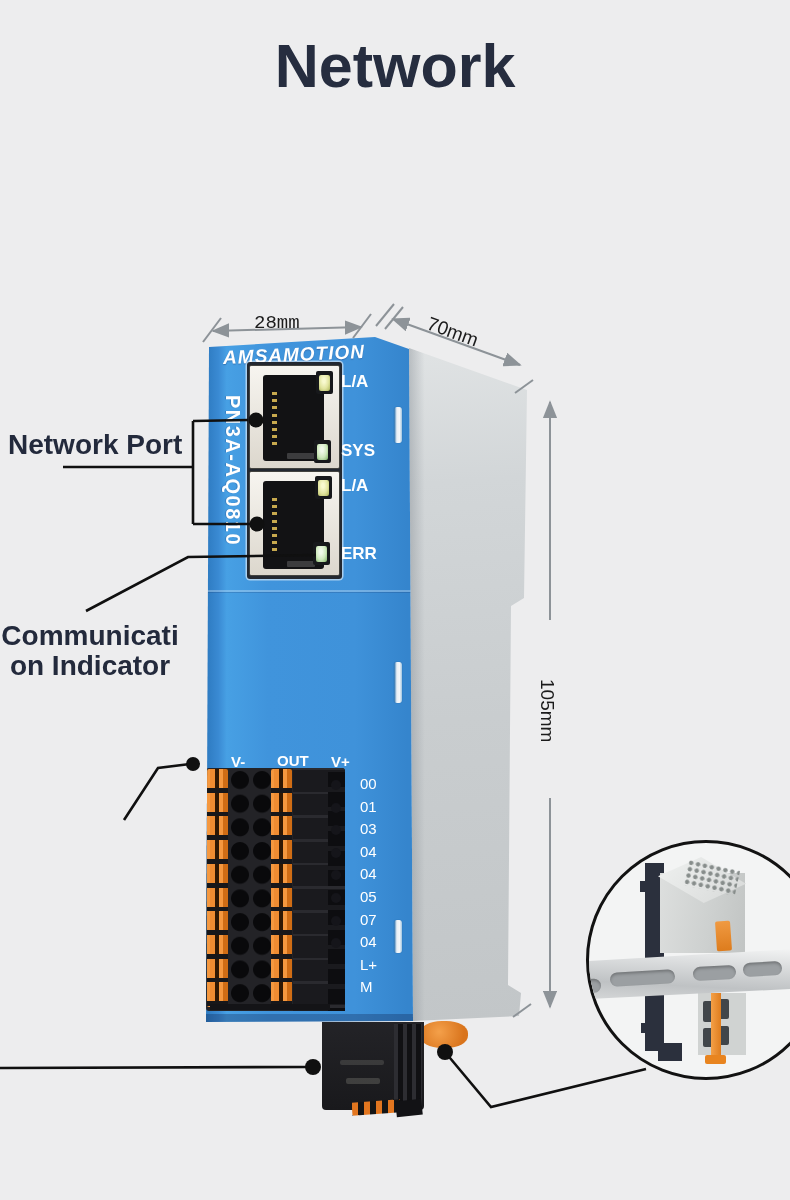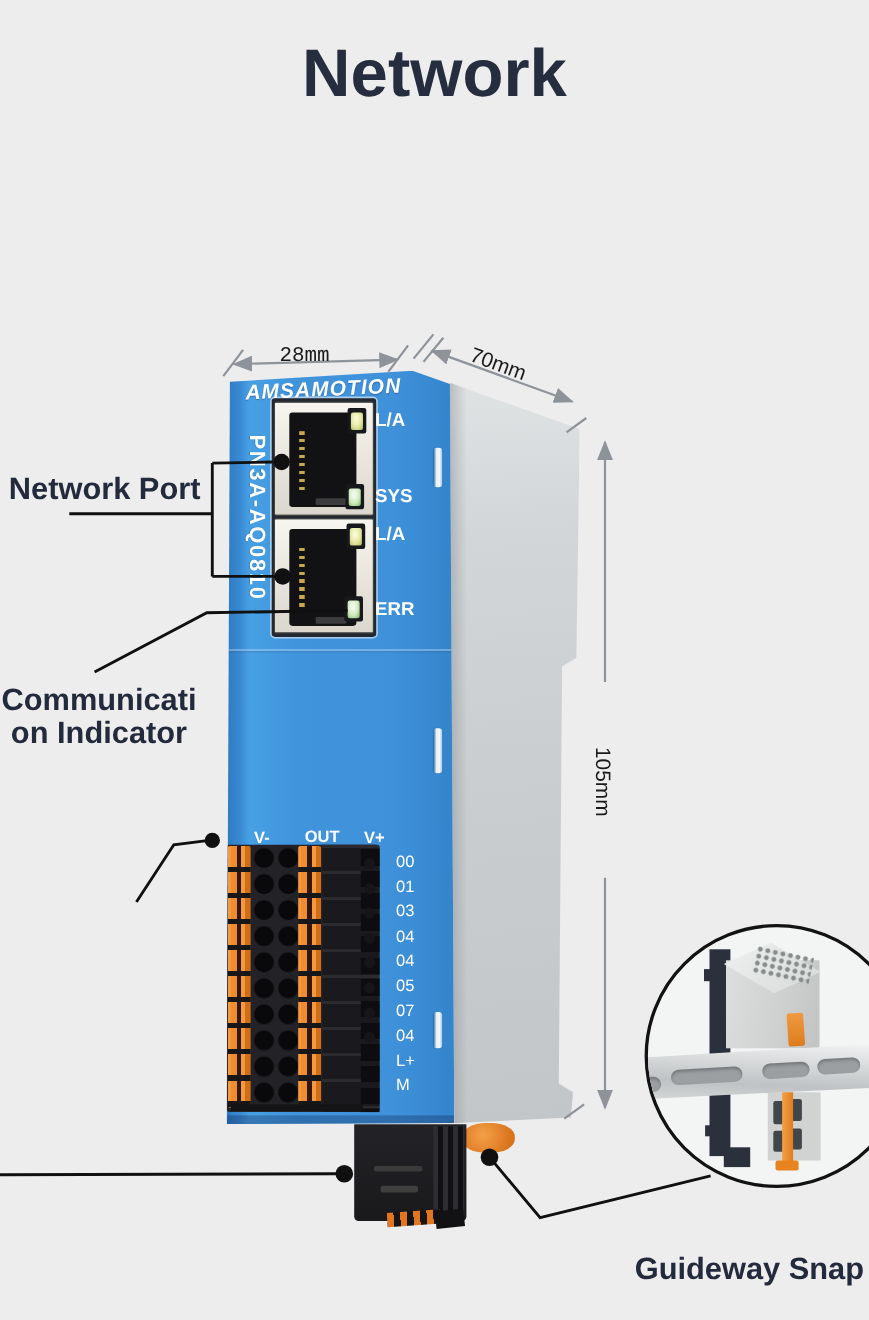--- a/index.html
+++ b/index.html
@@ -315,15 +315,14 @@
       <circle cx="445" cy="1052" r="8"></circle>
     </g>
   </svg>
 
   <div class="dim-text" id="dim-width">28mm</div>
   <div class="dim-text" id="dim-depth">70mm</div>
   <div class="dim-text" id="dim-height">105mm</div>
 
   <div class="callout-label" id="lbl-network">Network Port</div>
   <div class="callout-label" id="lbl-comm">Communication Indicator</div>
-  <div class="callout-label" id="lbl-guide">Guideway Snap</div>
 
 </div>
 
 </body></html>

